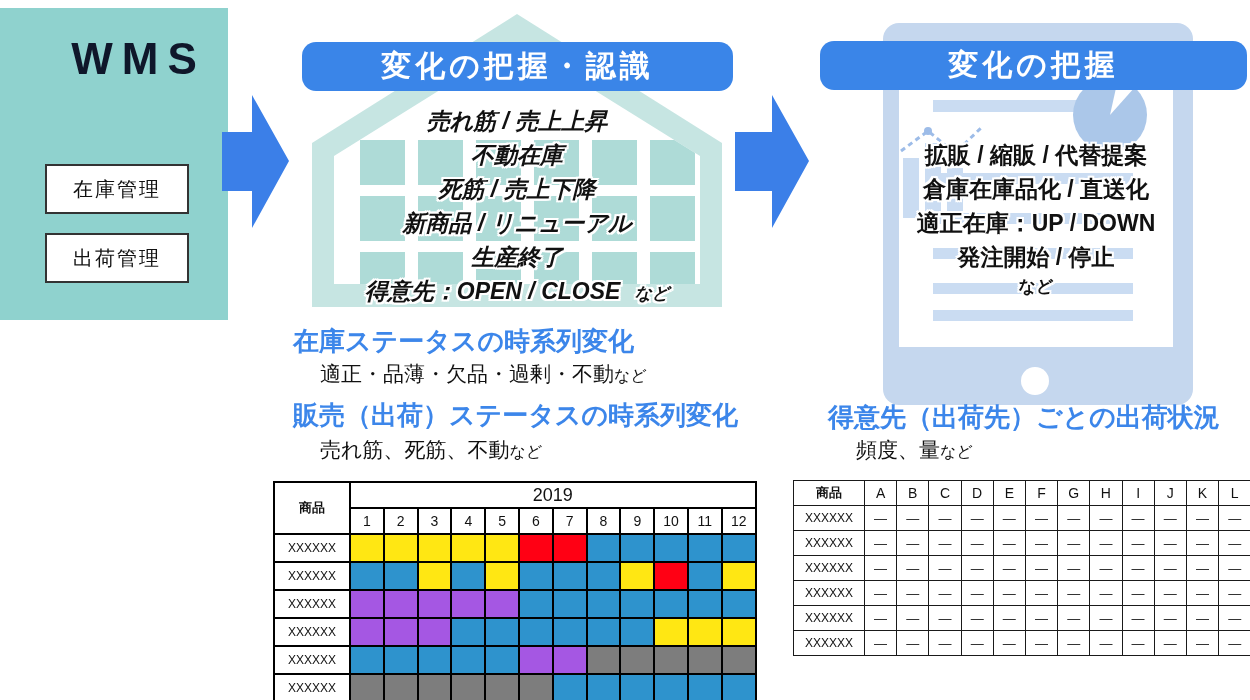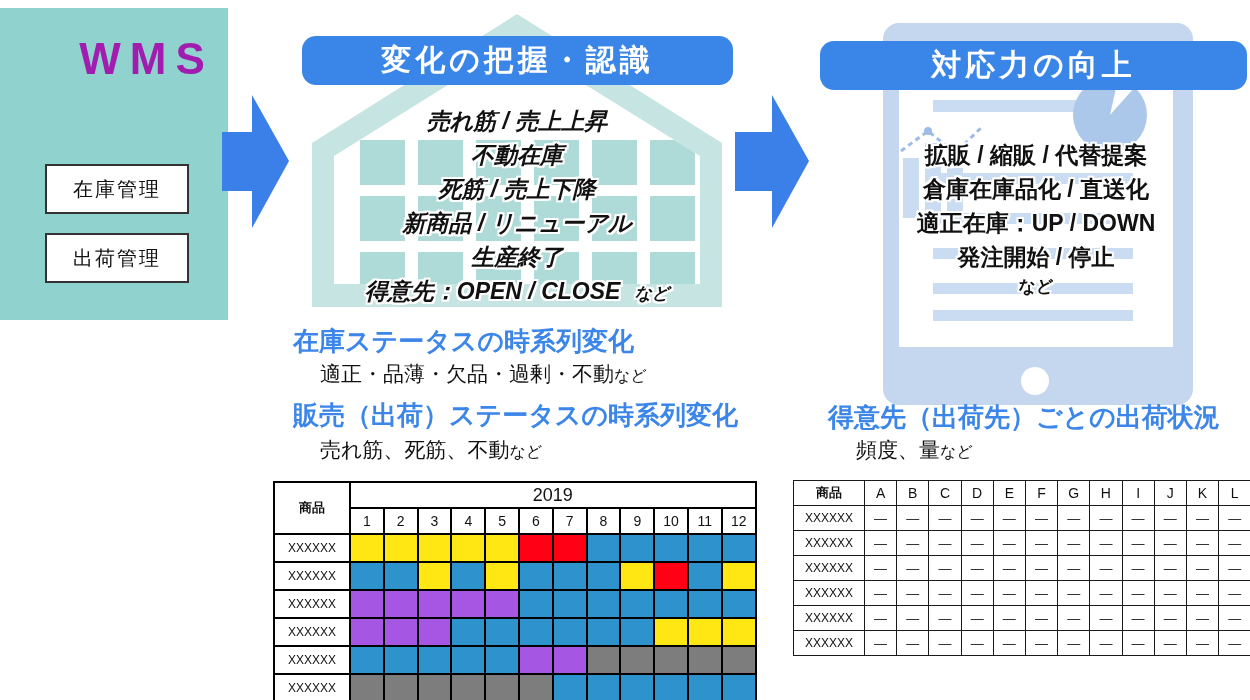--- a/index.html
+++ b/index.html
@@ -4,33 +4,33 @@
 <style>
   html,body{margin:0;padding:0;background:#fff;}
   #canvas{
     position:relative;width:1250px;height:700px;overflow:hidden;background:#fff;
     font-family:"Liberation Sans","DejaVu Sans",sans-serif;color:#111;
   }
   .abs{position:absolute;}
 
   
   .wms-panel{left:0;top:8px;width:228px;height:312px;background:#8fd2ce;}
-  .wms-title{left:8px;top:26px;width:268px;text-align:center;font-size:44px;font-weight:bold;
-             color:#a21caf;letter-spacing:9px;text-indent:9px;}
+  .wms-title{left:0;top:26px;width:268px;text-align:center;font-size:44px;font-weight:bold;
+             color:#0f172a;letter-spacing:9px;text-indent:9px;}
   .wms-box{left:45px;width:140px;height:46px;background:#fff;border:2px solid #333;
            display:flex;align-items:center;justify-content:center;font-size:20px;
            letter-spacing:2px;font-weight:500;}
 
   
   .arrow-svg{overflow:visible;}
 
   
   .hdr{height:49px;background:#3a85e8;border-radius:14px;color:#fff;font-size:30px;
        font-weight:bold;display:flex;align-items:center;justify-content:center;letter-spacing:4px;}
-  .hdr-mid{left:302px;top:36px;width:431px;}
+  .hdr-mid{left:302px;top:42px;width:431px;}
   .hdr-right{left:820px;top:41px;width:427px;}
 
   
   .outlined{text-shadow:-2px -2px 0 #fff,0 -2px 0 #fff,2px -2px 0 #fff,-2px 0 0 #fff,
             2px 0 0 #fff,-2px 2px 0 #fff,0 2px 0 #fff,2px 2px 0 #fff;}
   .house-lines{left:307px;top:104px;width:420px;text-align:center;font-size:23px;
                font-weight:bold;line-height:34px;font-style:italic;}
   .right-lines{left:848px;top:138px;width:376px;text-align:center;font-size:23px;
                font-weight:bold;line-height:34px;}
   .etc-small{font-size:17px;font-weight:bold;}
@@ -281,21 +281,21 @@
       <circle cx="45" cy="108" r="4" fill="#9dbce8"></circle>
         <circle cx="72" cy="130" r="4" fill="#9dbce8"></circle>
       <rect x="50" y="150" width="200" height="11" fill="#cadcf2"></rect>
       <rect x="50" y="190" width="200" height="11" fill="#cadcf2"></rect>
       <rect x="50" y="225" width="200" height="11" fill="#cadcf2"></rect>
       <rect x="50" y="260" width="200" height="11" fill="#cadcf2"></rect>
       <rect x="50" y="287" width="200" height="11" fill="#cadcf2"></rect>
     </g>
   </svg>
 
-  <div class="abs hdr hdr-right">対応力の向上</div>
+  <div class="abs hdr hdr-right">変化の把握</div>
 
   <div class="abs right-lines outlined">
     <div>拡販 / 縮販 / 代替提案</div>
     <div>倉庫在庫品化 / 直送化</div>
     <div>適正在庫：UP / DOWN</div>
     <div>発注開始 / 停止</div>
     <div class="etc-small etc-center">など</div>
   </div>
 
   <div class="abs subhead" style="left:828px;top:400px;">得意先（出荷先）ごとの出荷状況</div>

